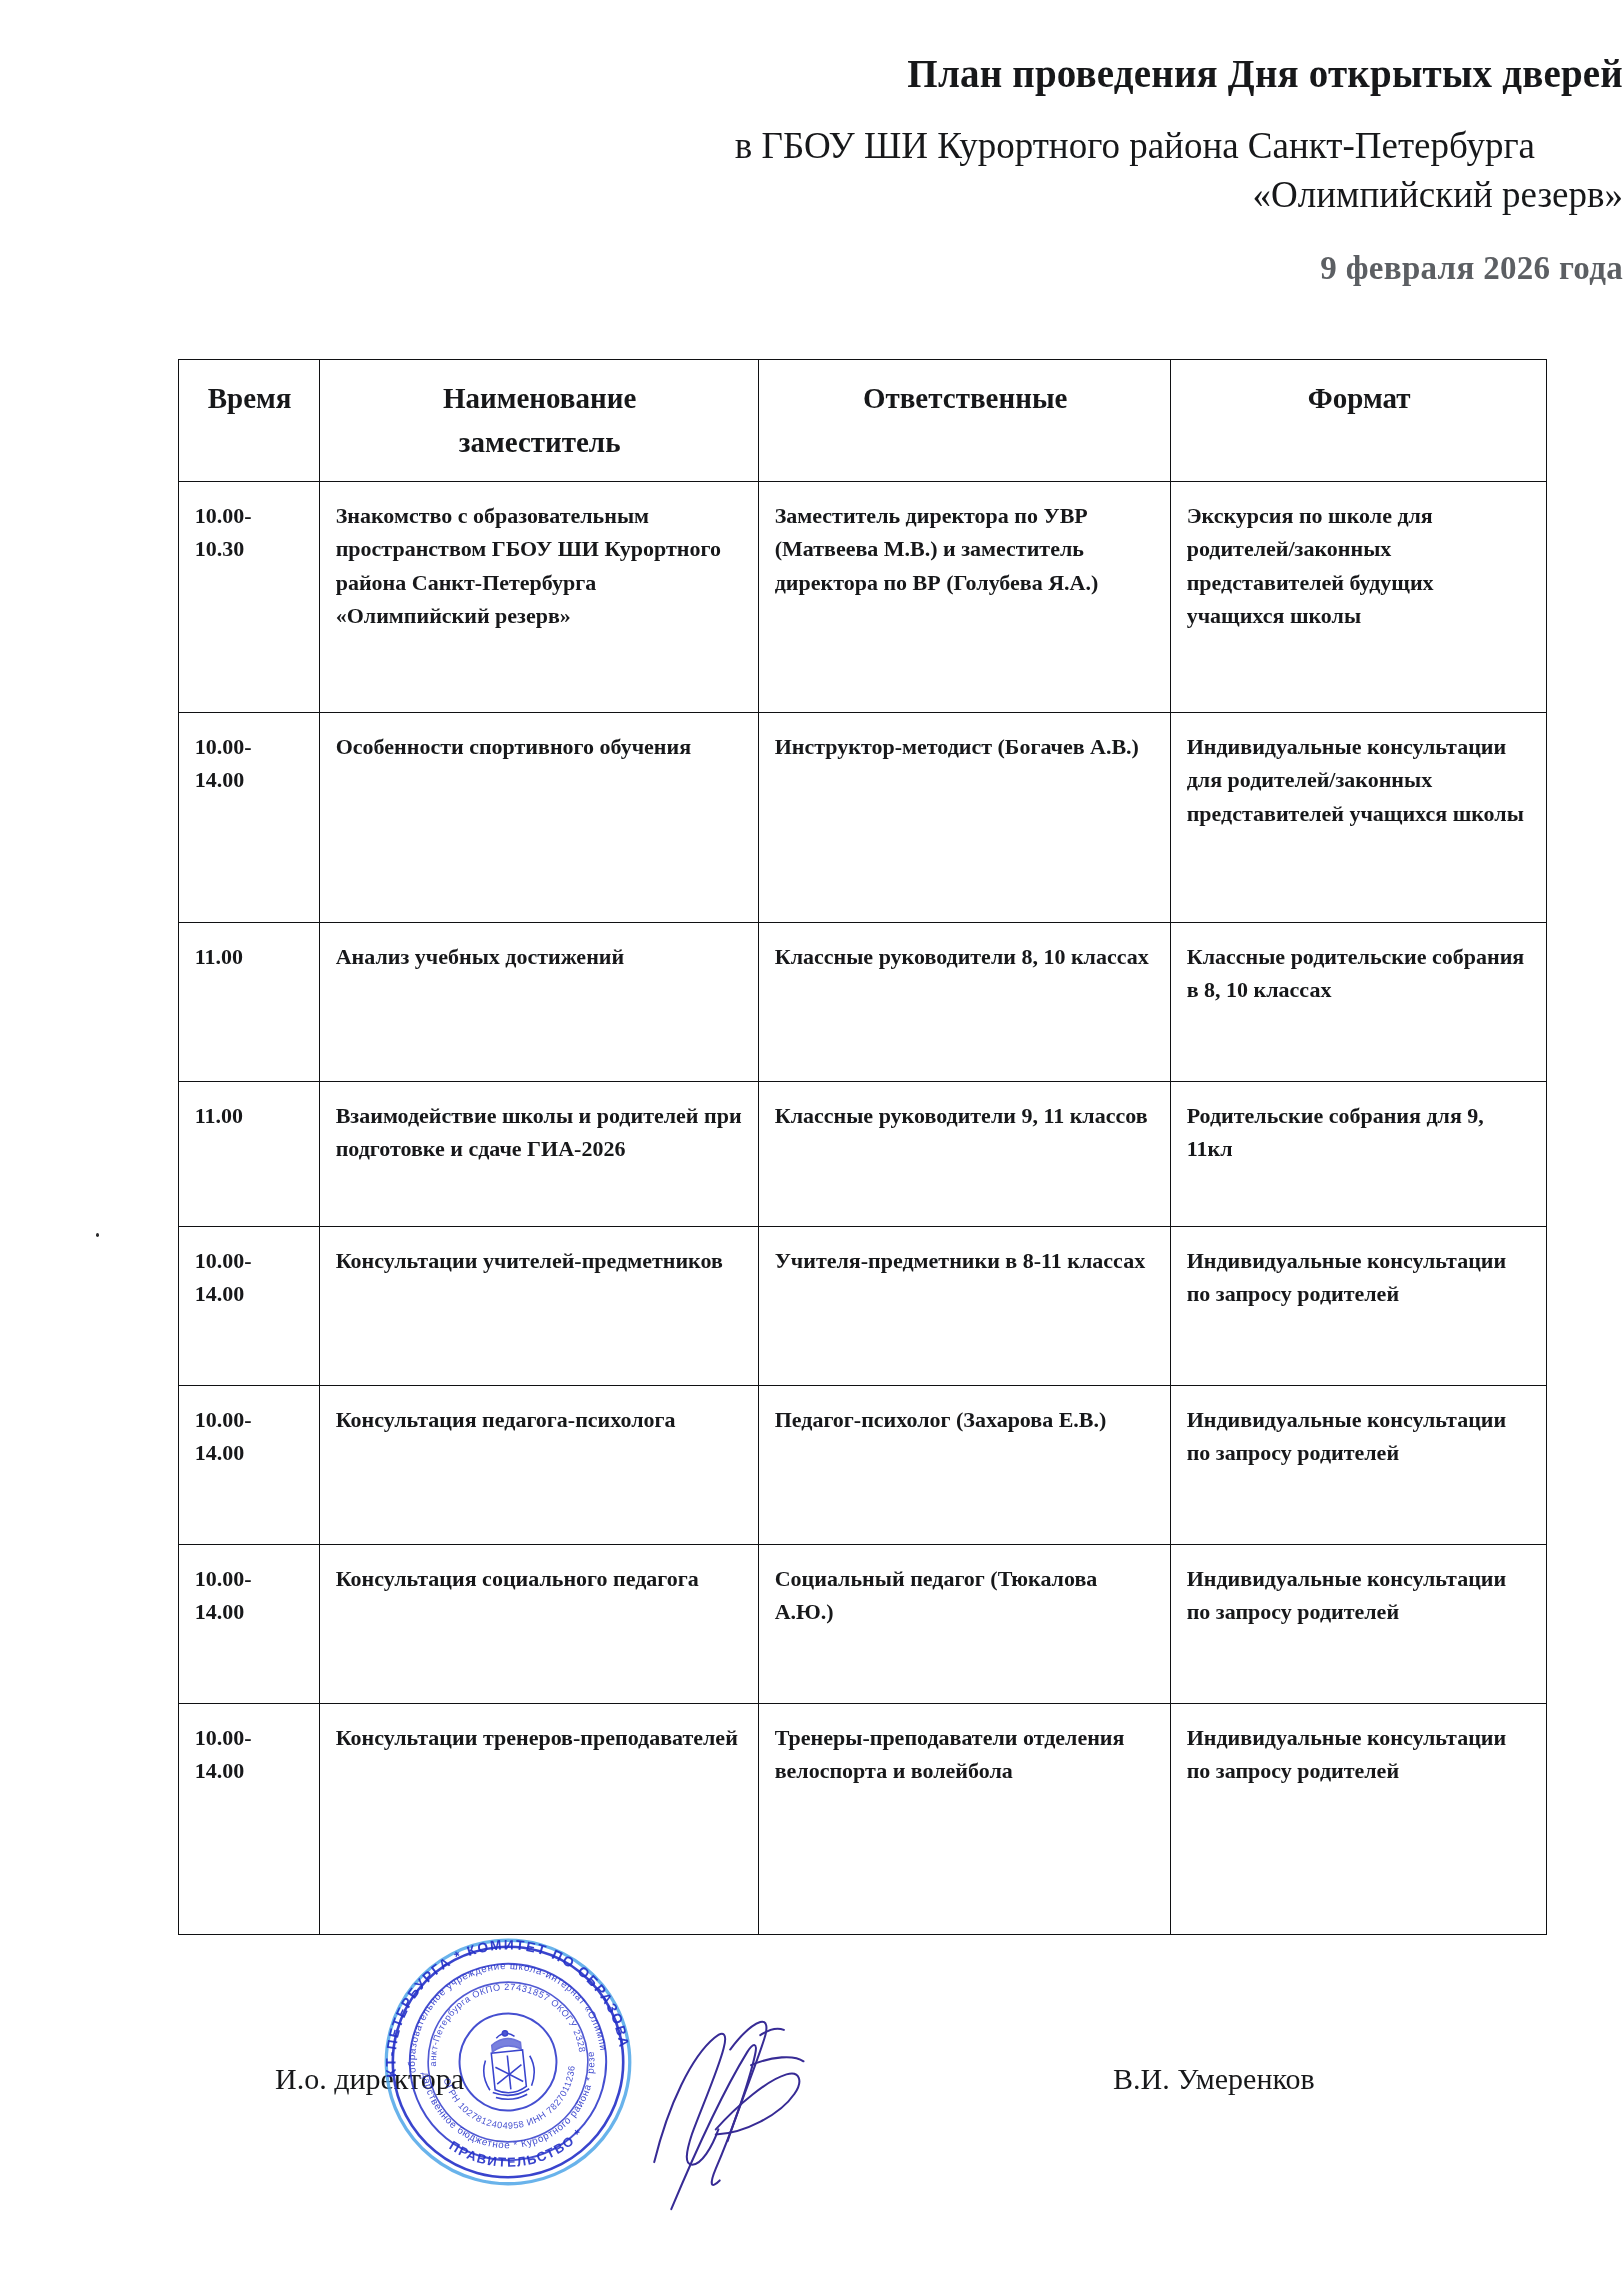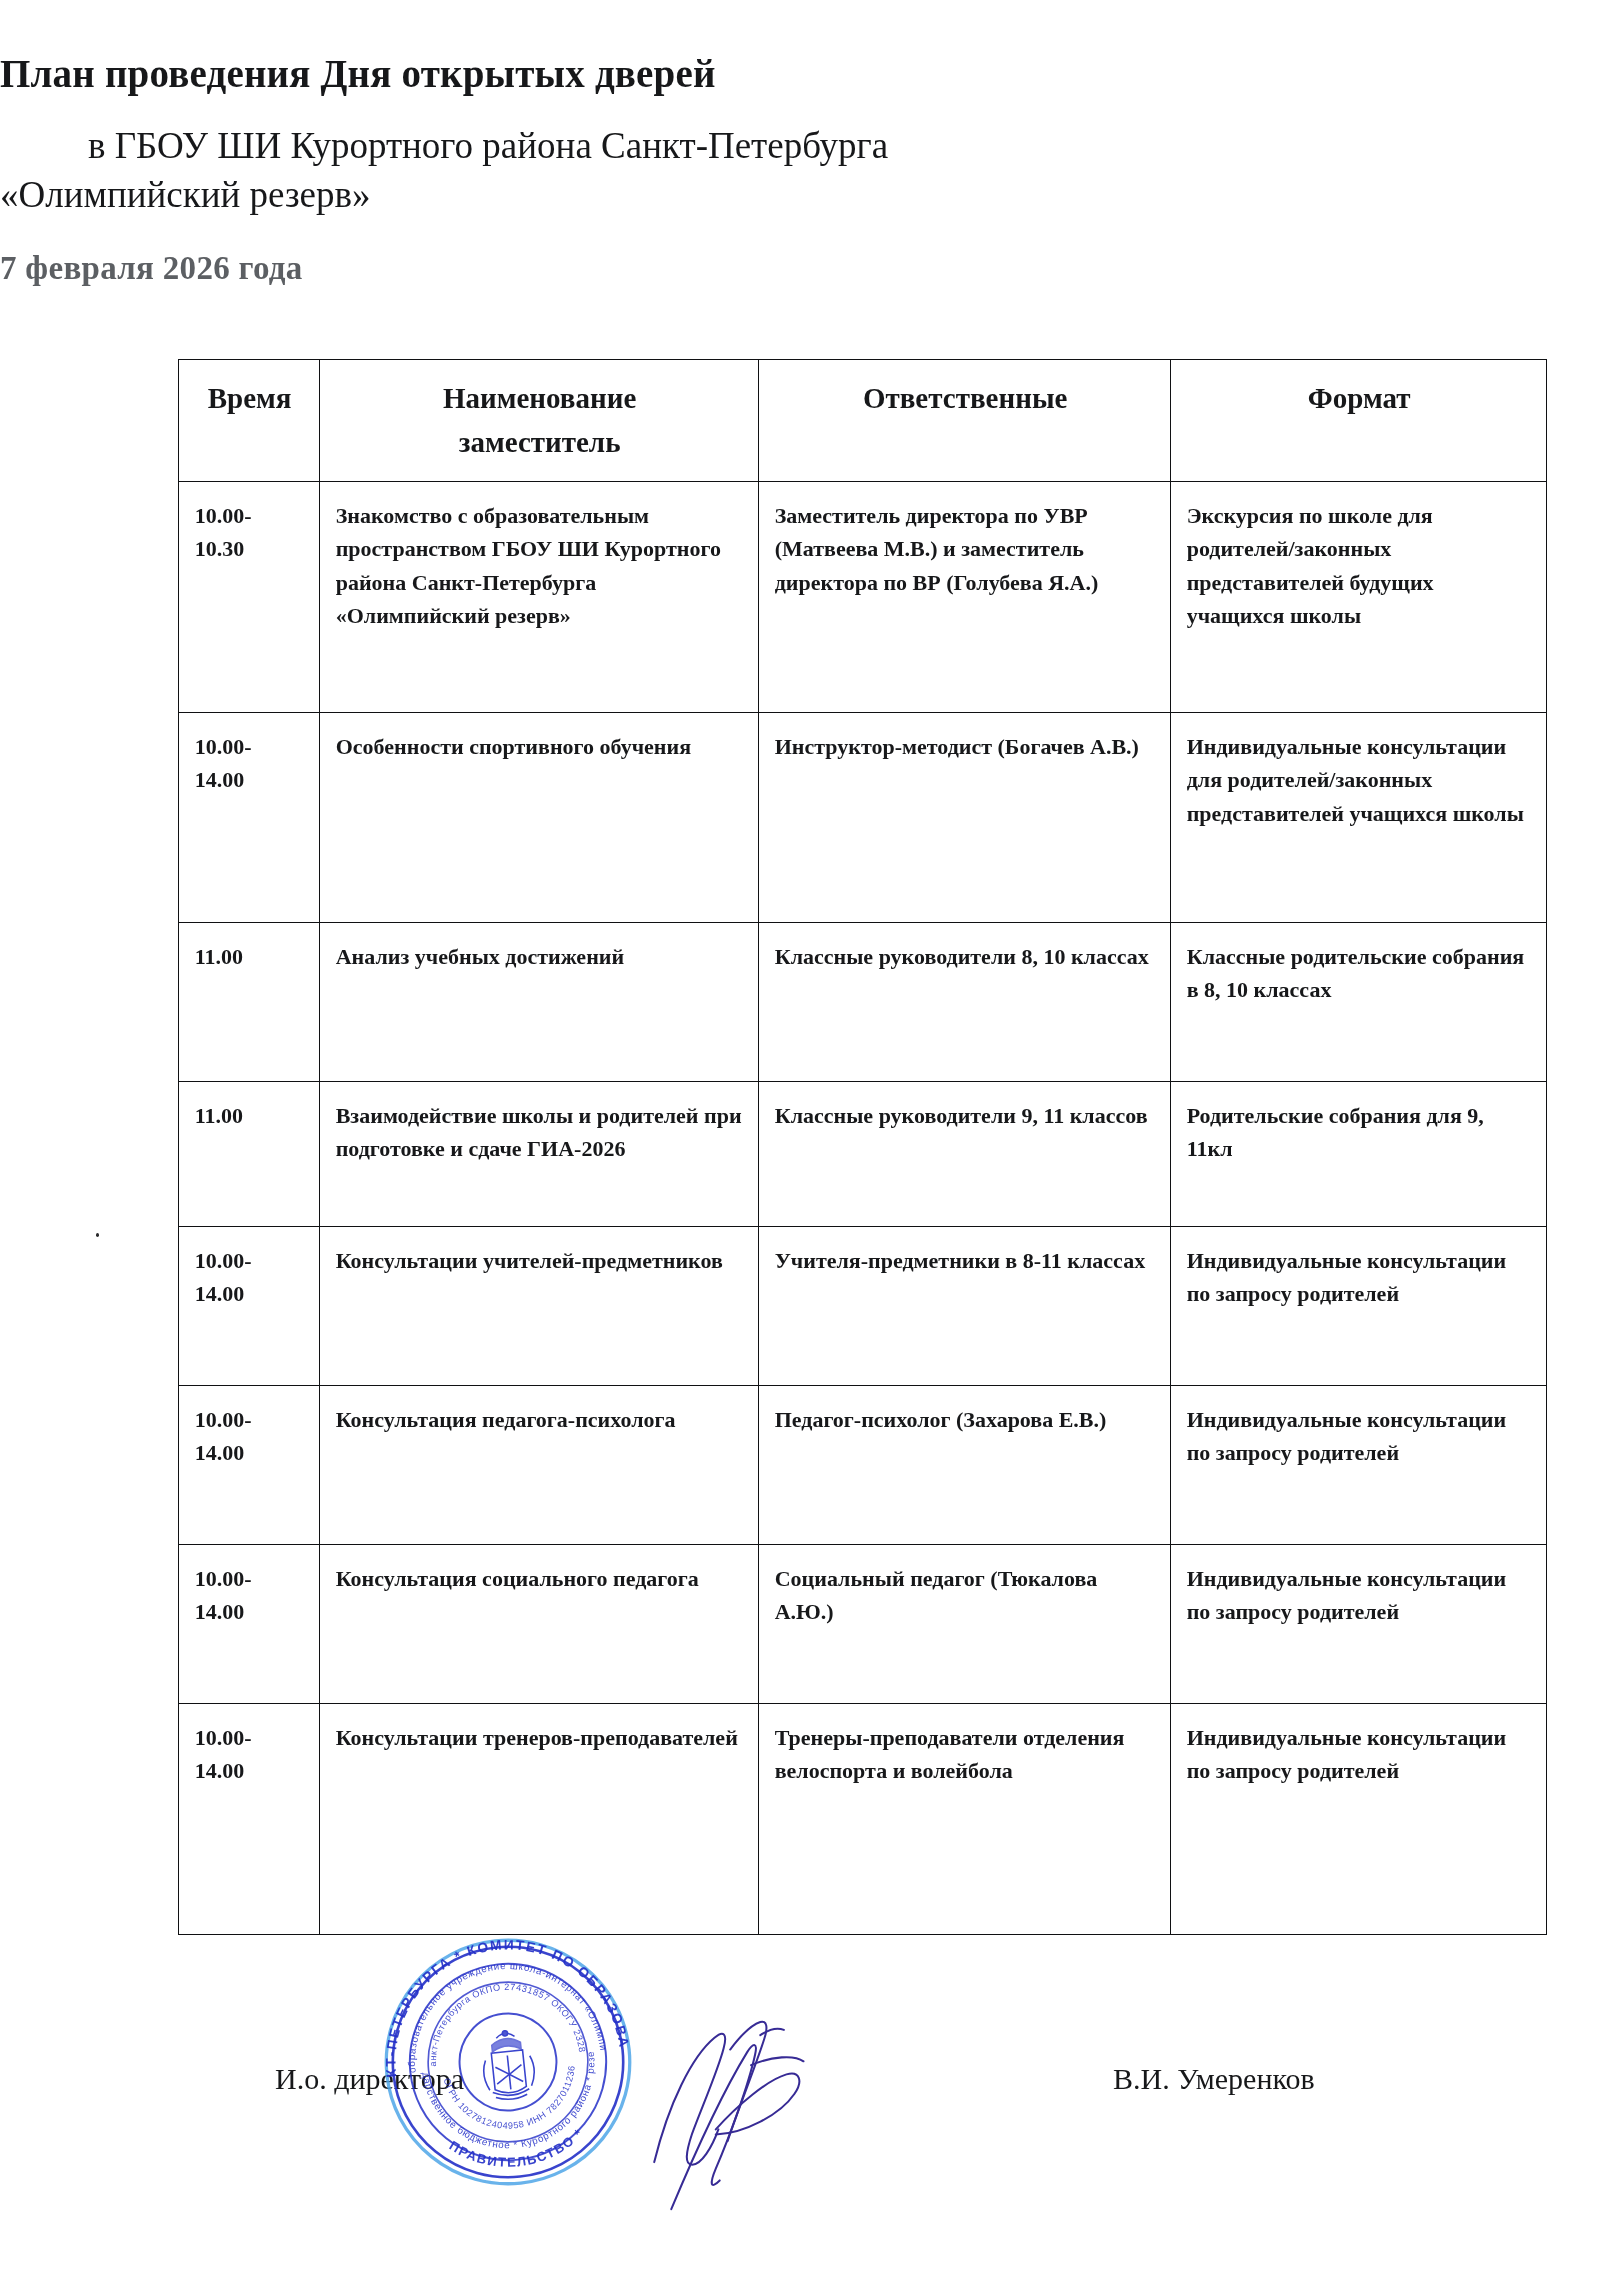--- a/index.html
+++ b/index.html
@@ -15,21 +15,21 @@
     color: #17181a;
     overflow: hidden;
   }
 
   
   .doc-head {
     position: absolute;
     left: 0;
     top: 51px;
     width: 1623px;
-    text-align: left;
+    text-align: right;
   }
   .title-line-1 {
     font-size: 39px;
     font-weight: bold;
     letter-spacing: 0.2px;
     line-height: 1.18;
     margin: 0 0 25px 0;
   }
   .title-line-2 {
     font-size: 37px;
@@ -155,21 +155,21 @@
     border-radius: 50%;
   }
 </style>
 </head>
 <body>
 
 <div class="doc-head">
   <h1 class="title-line-1">План проведения Дня открытых дверей</h1>
   <div class="title-line-2">в ГБОУ ШИ Курортного района Санкт-Петербурга</div>
   <div class="title-line-3">«Олимпийский резерв»</div>
-  <div class="title-date">7 февраля 2026 года</div>
+  <div class="title-date">9 февраля 2026 года</div>
 </div>
 
 <div class="plan-table-wrap">
   <table class="plan">
     <colgroup>
       <col class="col-time">
       <col class="col-event">
       <col class="col-resp">
       <col class="col-format">
     </colgroup>

